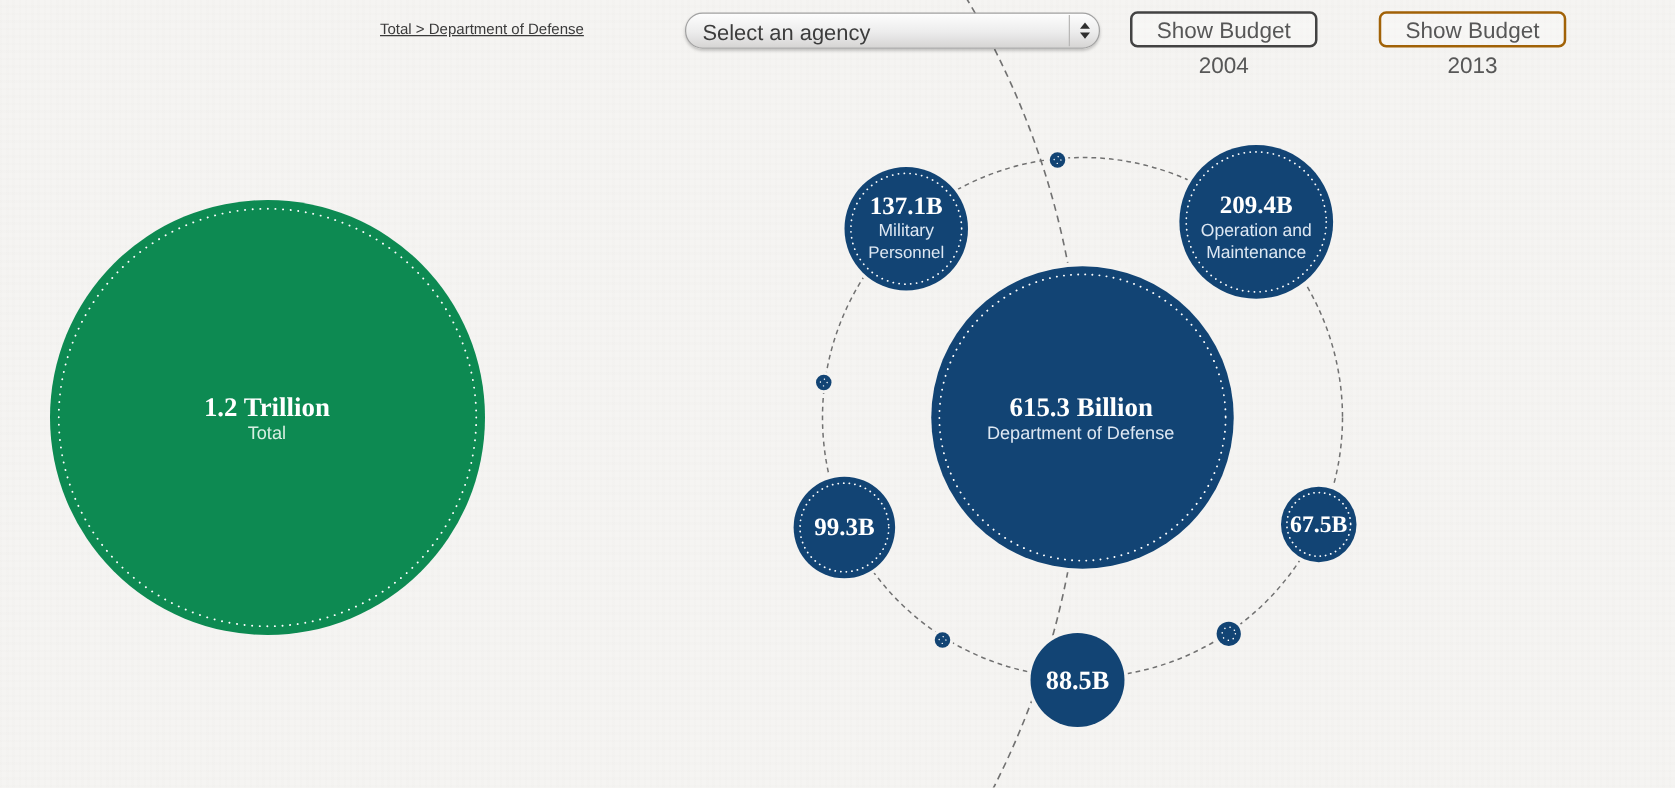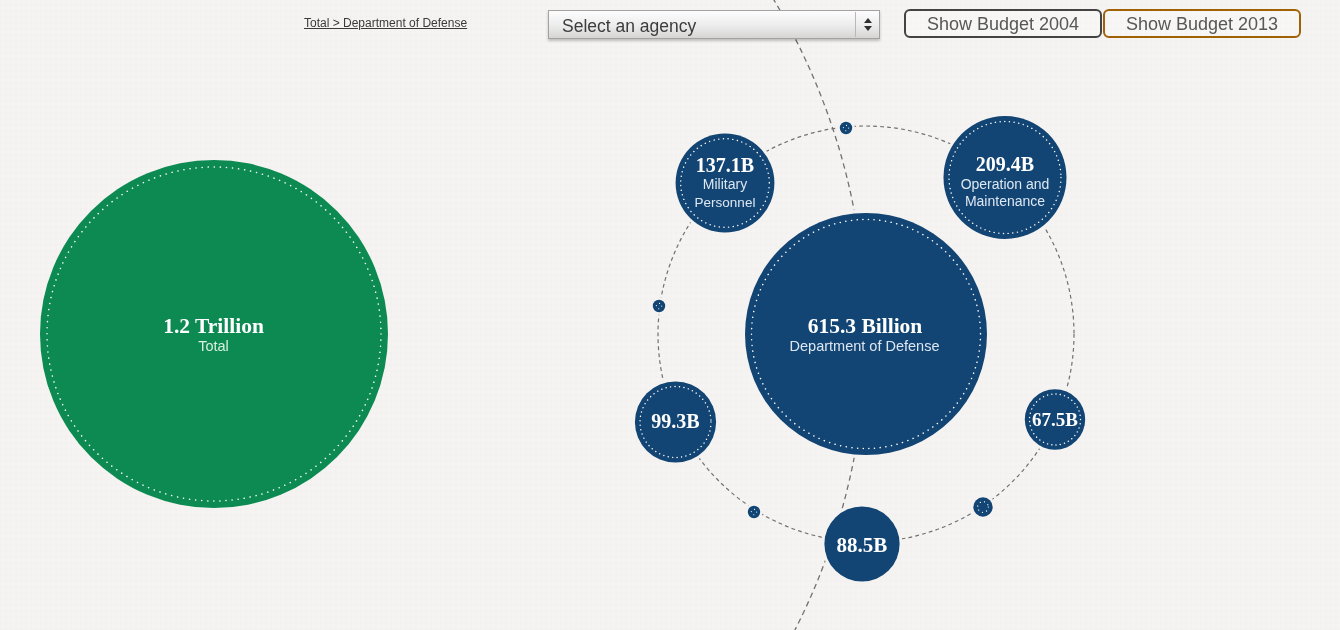--- a/index.html
+++ b/index.html
@@ -11,41 +11,41 @@
       #f5f4f2;
     font-family:"Liberation Sans", sans-serif;
   }
   #chart{position:absolute;left:0;top:0;z-index:1;}
   .crumb{
     position:absolute;left:304px;top:15.5px;z-index:3;
     font-size:12px;color:#3a3a3a;text-decoration:underline;
   }
   .sel{
     position:absolute;left:548px;top:10px;width:332px;height:29px;z-index:3;
-    box-sizing:border-box;border:1px solid #a2a2a2;border-radius:0;
+    box-sizing:border-box;border:1px solid #a2a2a2;border-radius:14px;
     background:linear-gradient(#fdfdfd, #ececec 55%, #d6d5d4);
     box-shadow:0 1.5px 2.5px rgba(0,0,0,.22);
   }
   .sel .txt{
     position:absolute;left:13px;top:0;line-height:31.5px;
     font-size:17.5px;color:#3c3c3c;
   }
   .sel .div{position:absolute;right:23px;top:1px;bottom:1px;width:0;border-left:1px solid #b9b8b7;}
   .sel .up{
     position:absolute;right:7px;top:7px;width:0;height:0;
     border-left:4.5px solid transparent;border-right:4.5px solid transparent;
     border-bottom:5.5px solid #2e2e2e;
   }
   .sel .dn{
     position:absolute;right:7px;top:15px;width:0;height:0;
     border-left:4.5px solid transparent;border-right:4.5px solid transparent;
     border-top:5.5px solid #2e2e2e;
   }
   .btn{
-    position:absolute;top:9px;height:29px;width:198px;z-index:3;
+    position:absolute;top:9px;height:29px;width:150px;z-index:3;
     box-sizing:border-box;border-radius:6px;
     font-size:18px;color:#575757;text-align:center;line-height:27.5px;
     background:rgba(255,255,255,.25);
   }
   .b1{left:904px;border:2px solid #434343;}
   .b2{left:1103px;border:2px solid #a16207;}
 </style>
 </head>
 <body>
 <svg id="chart" width="1340" height="630" viewBox="0 0 1340 630">

